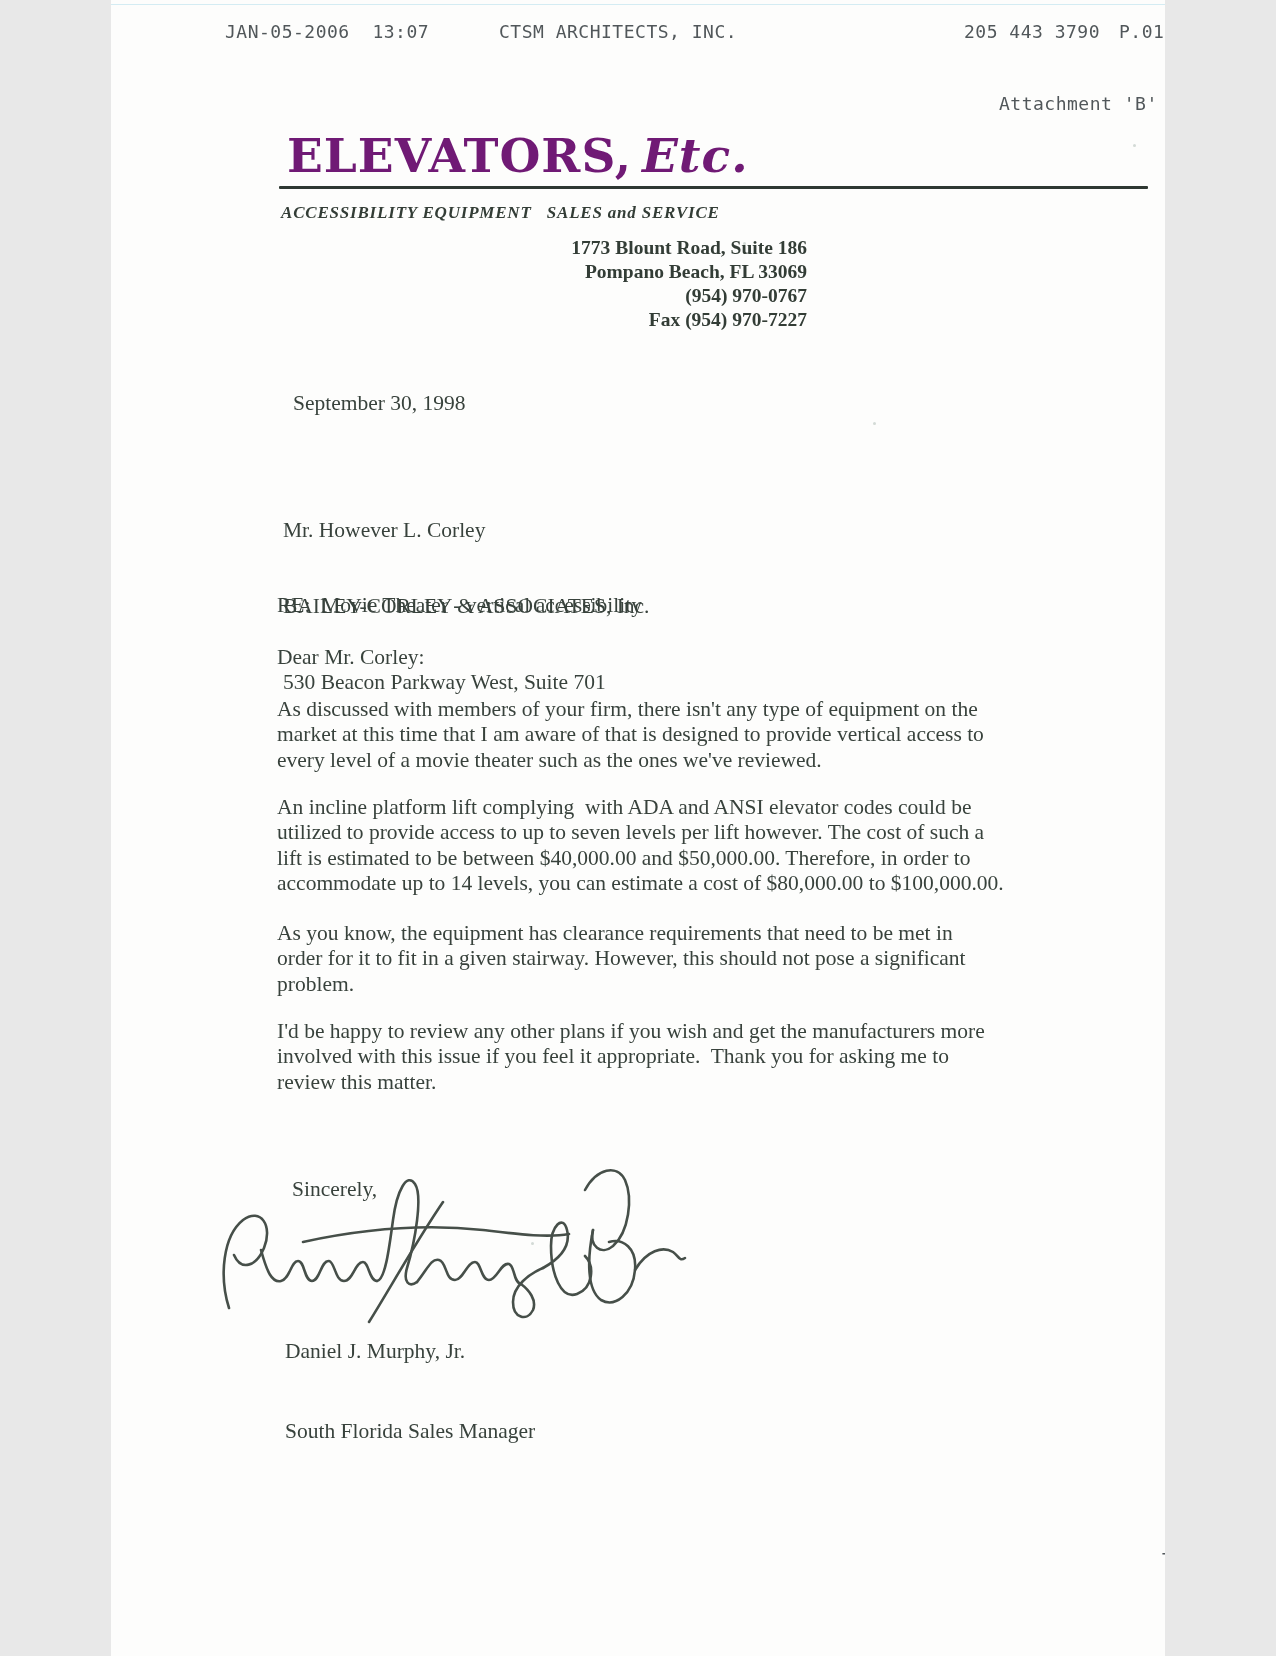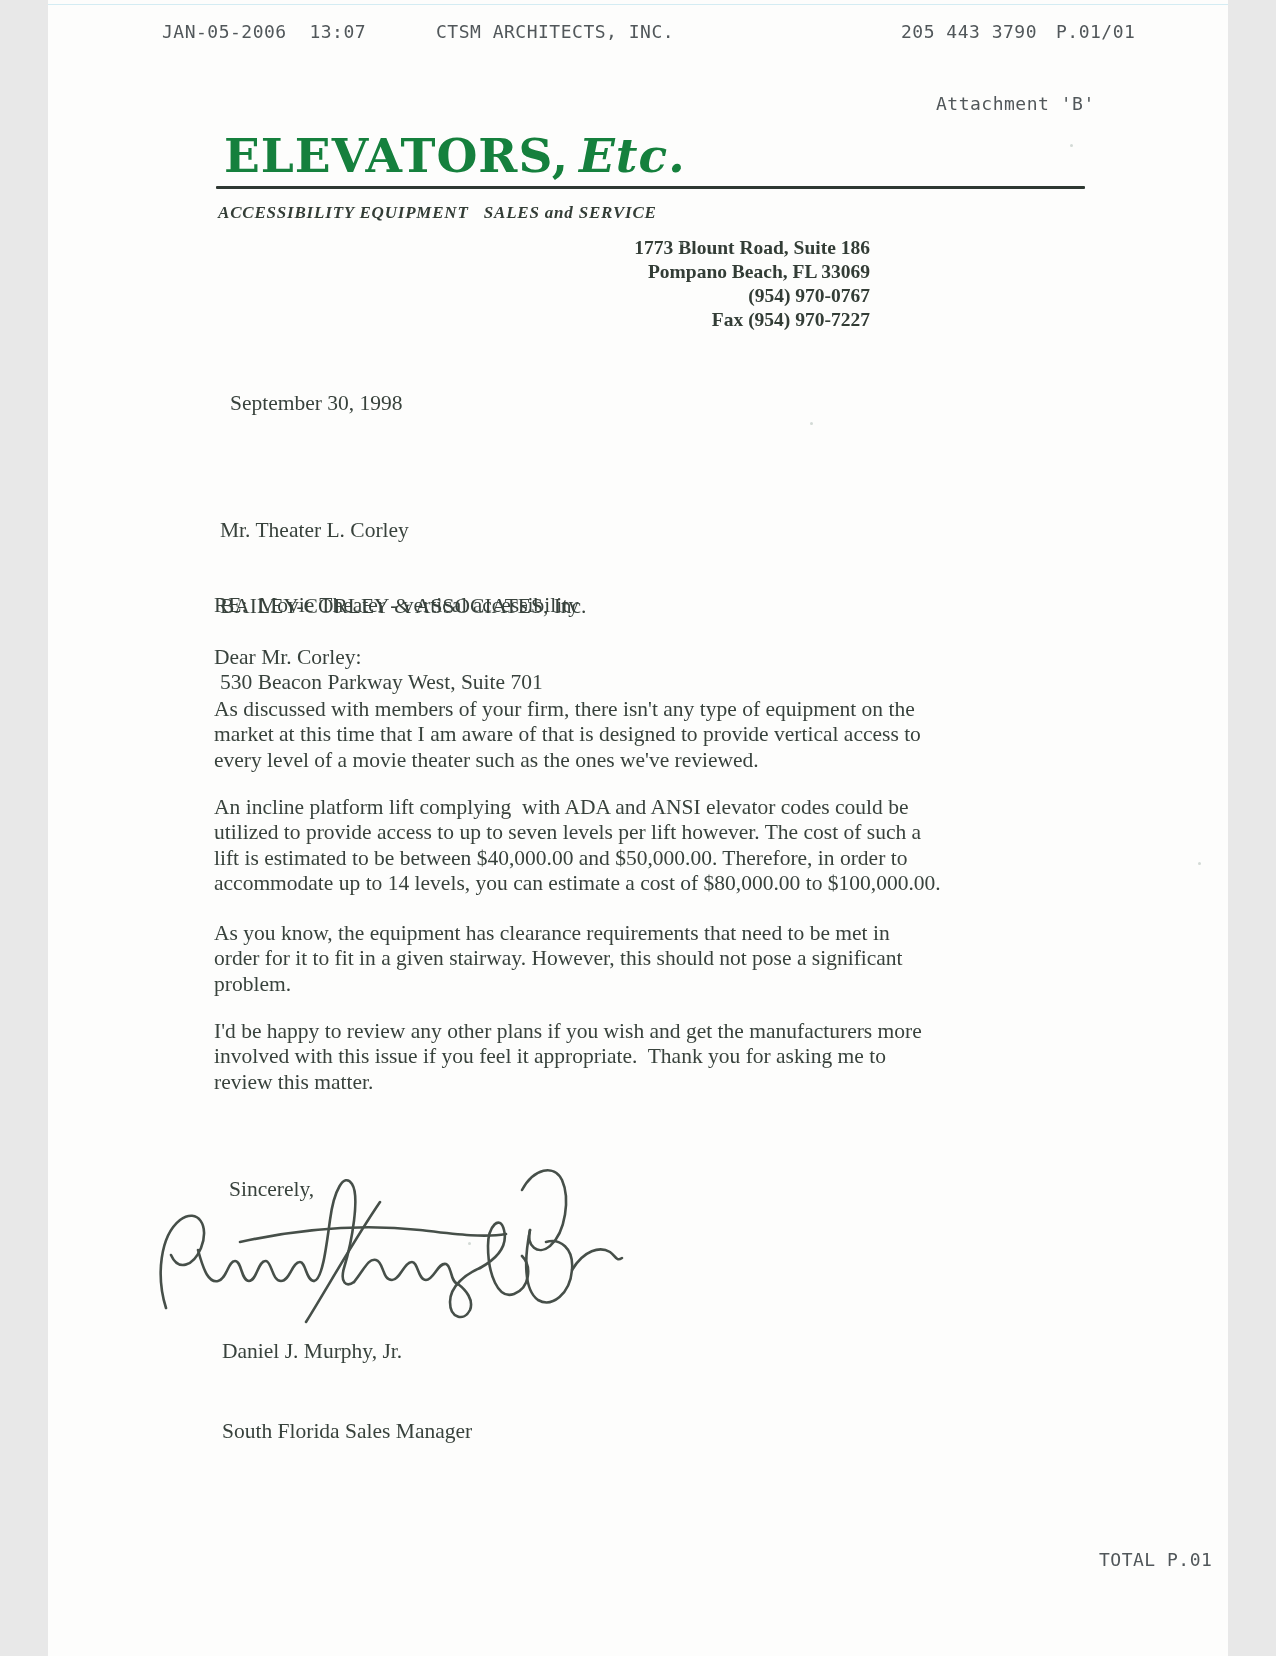--- a/index.html
+++ b/index.html
@@ -1,36 +1,36 @@
 <!DOCTYPE html>
 <html><head>
 <meta charset="utf-8">
 <style>
   html,body{margin:0;padding:0;background:#e8e8e8;}
   .page{
     position:relative;
-    width:1180px;height:1656px;
+    width:1054px;height:1656px;
     margin:0 auto;
     background:#fdfdfc;
     overflow:hidden;
     font-family:"Liberation Serif", serif;
     color:#38423c;
   }
   .scan-topline{position:absolute;top:4px;left:0;width:100%;height:1px;background:#cde9f1;opacity:.85;}
   .mono{font-family:"DejaVu Sans Mono", monospace;font-size:18px;color:#51575a;letter-spacing:.5px;white-space:pre;}
   .fax-header span{position:absolute;top:21px;}
   .fax-datetime{left:114px;}
   .fax-sender{left:388px;}
   .fax-phone{left:853px;}
   .fax-page{left:1008px;text-align:center;}
   .attachment{position:absolute;top:93px;left:888px;}
   .logo{
     position:absolute;top:128px;left:176px;
     font-family:"DejaVu Serif", serif;
-    font-size:47px;font-weight:600;color:#15803d;
+    font-size:47px;font-weight:600;color:#701a75;
     letter-spacing:1px;white-space:pre;
   }
   .logo .etc{font-style:italic;font-weight:600;margin-left:10px;}
   .logo-rule{position:absolute;top:186px;left:168px;width:869px;height:3px;background:#2e3832;border-radius:1px;}
   .tagline{
     position:absolute;top:203px;left:170px;
     font-style:italic;font-weight:bold;font-size:17px;
     letter-spacing:.8px;color:#333d36;white-space:pre-wrap;
   }
   .addr{
@@ -75,21 +75,21 @@
   <div class="addr">
     <div>1773 Blount Road, Suite 186</div>
     <div>Pompano Beach, FL 33069</div>
     <div>(954) 970-0767</div>
     <div>Fax (954) 970-7227</div>
   </div>
 
   <div class="body-text date">September 30, 1998</div>
 
   <div class="body-text recipient">
-    <div>Mr. Theater L. Corley</div>
+    <div>Mr. However L. Corley</div>
     <div>BAILEY-CORLEY &amp; ASSOCIATES, Inc.</div>
     <div>530 Beacon Parkway West, Suite 701</div>
   </div>
 
   <div class="body-text subject">RE:  Movie Theater - vertical accessibility</div>
   <div class="body-text salutation">Dear Mr. Corley:</div>
 
   <p class="body-text p1">As discussed with members of your firm, there isn't any type of equipment on the
 market at this time that I am aware of that is designed to provide vertical access to
 every level of a movie theater such as the ones we've reviewed.</p>

